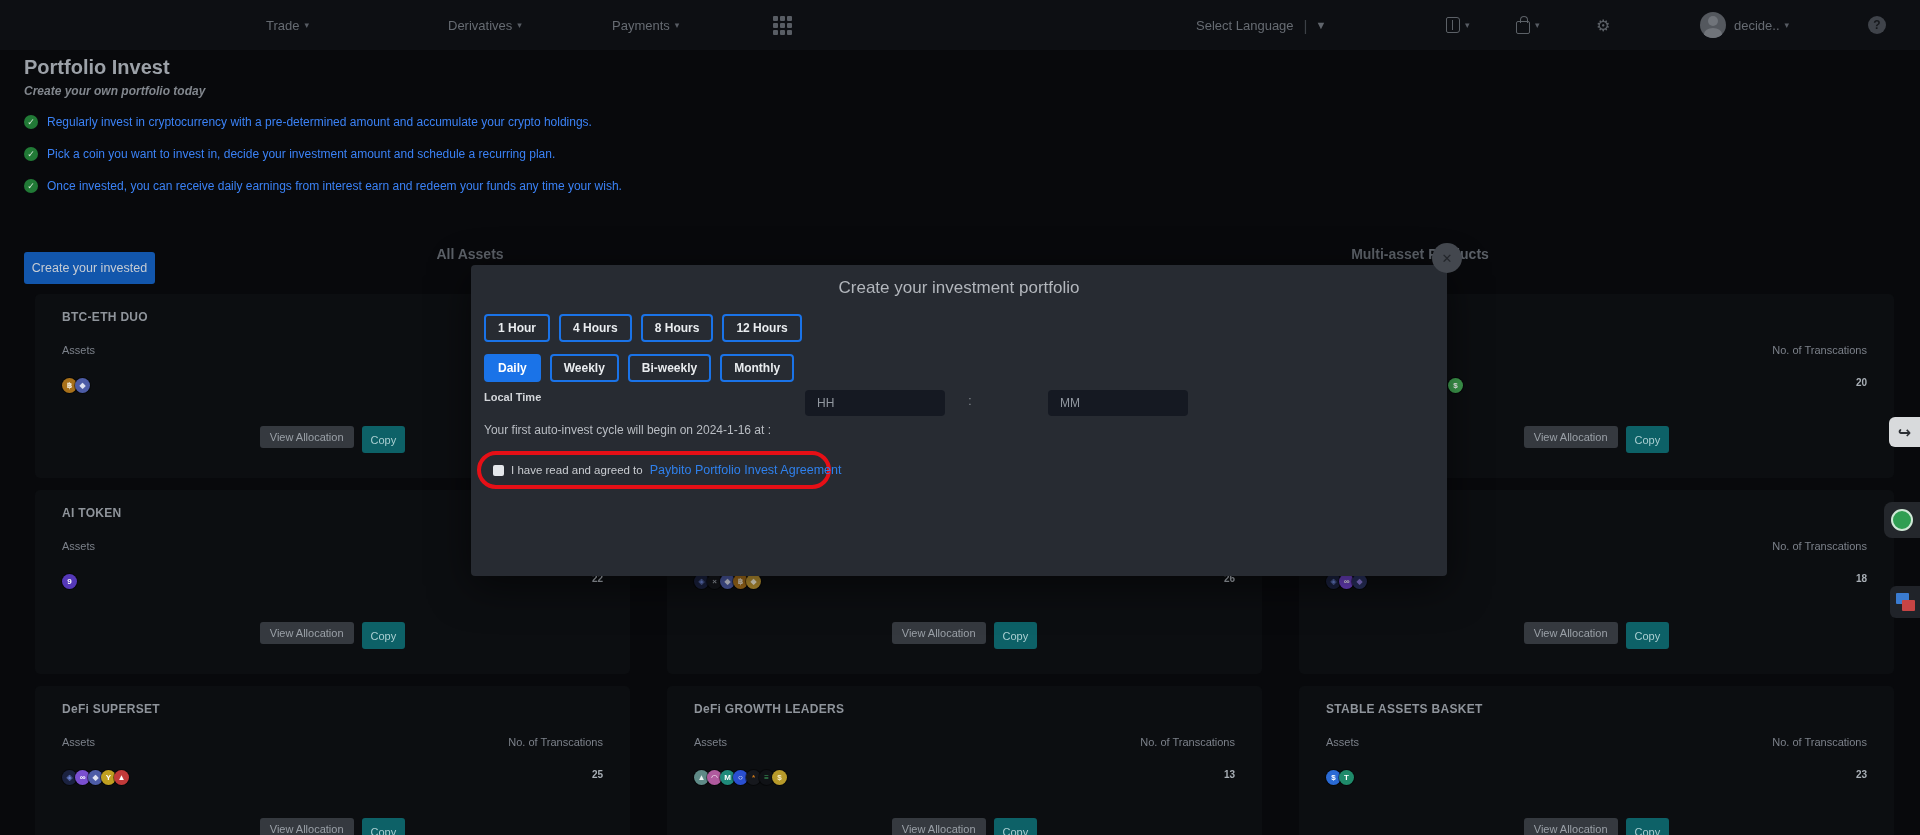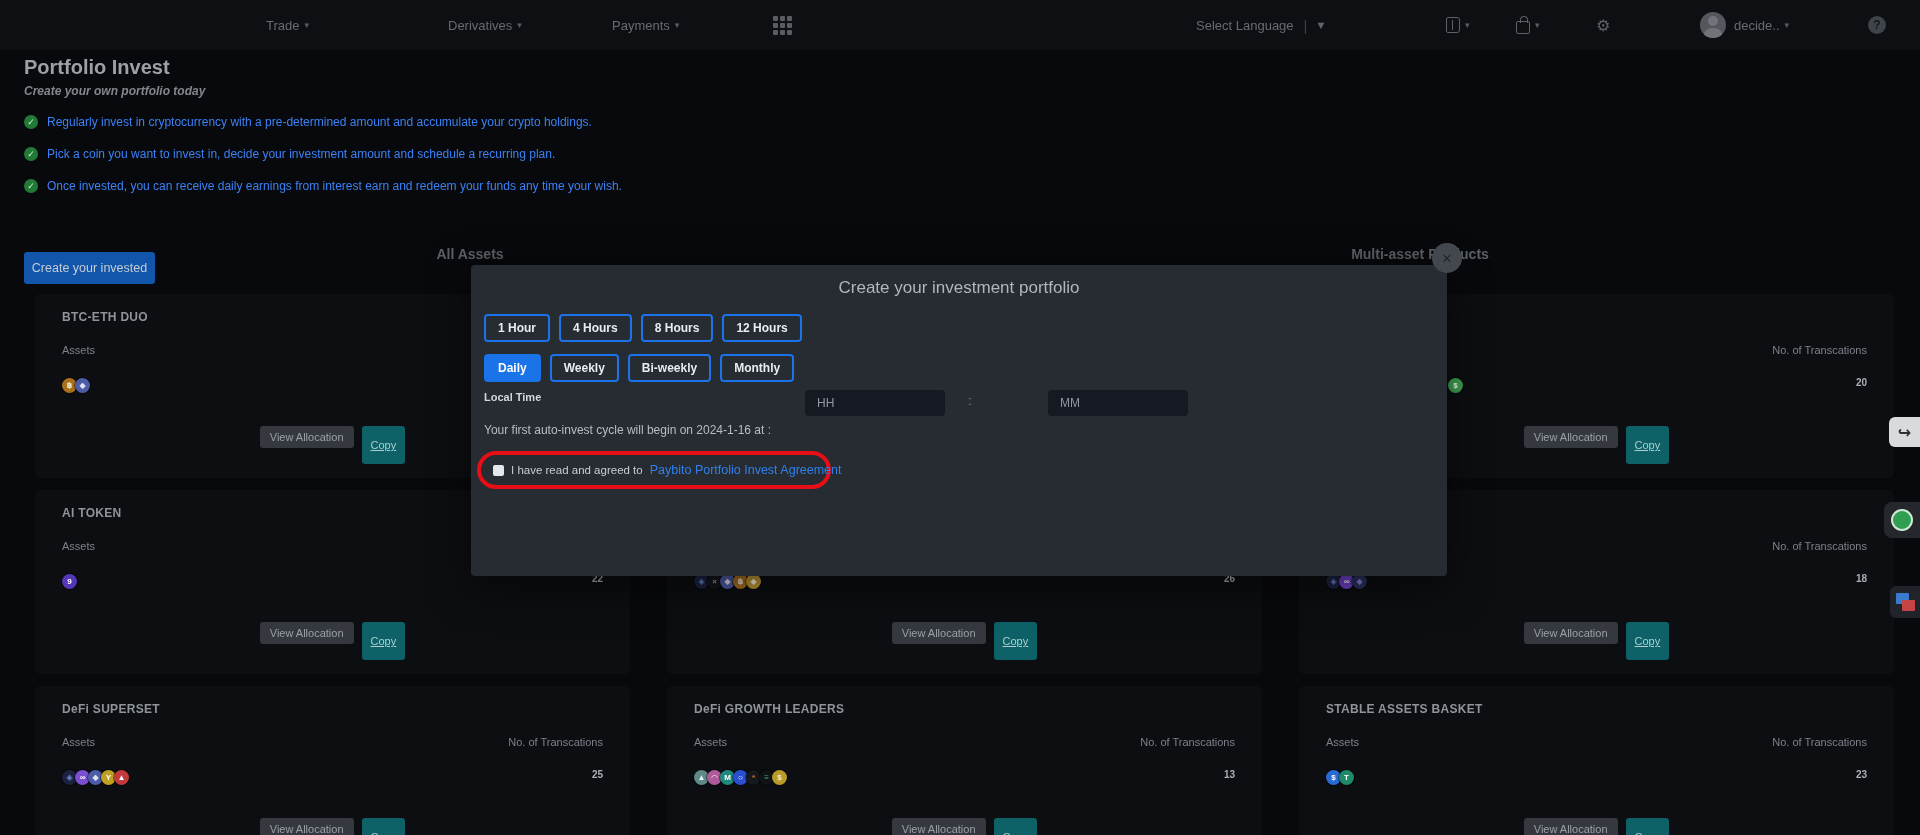--- a/index.html
+++ b/index.html
@@ -47,21 +47,21 @@
   .card{position:absolute;width:595px;height:184px;background:var(--card-bg);border-radius:5px;z-index:1;}
   .card .cname{position:absolute;left:27px;top:16px;font-size:12px;font-weight:bold;color:#8f949b;letter-spacing:.3px;}
   .card .alabel{position:absolute;left:27px;top:50px;font-size:11px;color:#7c818a;}
   .card .tlabel{position:absolute;right:27px;top:50px;font-size:11px;color:#7c818a;}
   .card .tval{position:absolute;right:27px;top:83px;font-size:10px;font-weight:bold;color:#a9afb6;}
   .card .coins{position:absolute;left:27px;top:84px;display:flex;}
   .card.offset-coins .coins{left:149px;}
   .coin{width:15px;height:15px;border-radius:50%;display:inline-flex;align-items:center;justify-content:center;font-size:8px;font-weight:bold;margin-right:-2px;box-shadow:0 0 0 1px rgba(0,0,0,.45);}
   .card-btns{position:absolute;left:0;right:0;top:132px;display:flex;justify-content:center;gap:8px;}
   .vbtn{height:22px;padding:0 10px;background:var(--btn-grey);color:#9aa0a7;font-size:11px;border:none;border-radius:3px;cursor:pointer;}
-  .cbtn{height:38px;padding:4px 9px;background:var(--copy-teal);color:#abcfd2;font-size:11px;border:none;border-radius:3px;cursor:pointer;text-decoration:underline;}
+  .cbtn{height:27px;padding:4px 9px;background:var(--copy-teal);color:#abcfd2;font-size:11px;border:none;border-radius:3px;cursor:pointer;}
 
   
   .modal{position:absolute;left:471px;top:265px;width:976px;height:311px;background:var(--modal-bg);border-radius:4px;z-index:10;box-shadow:0 10px 40px rgba(0,0,0,.55);}
   .modal-title{position:absolute;left:0;right:0;top:13px;text-align:center;font-size:17px;color:#b2b6bc;}
   .opt-row{position:absolute;left:13px;display:flex;gap:9px;border-radius:9px;}
   .row-hours{top:49px;}
   .row-freq{top:89px;}
   .opt-btn{height:28px;padding:0 12px;display:inline-flex;align-items:center;background:transparent;border:2px solid var(--accent-blue);border-radius:4px;color:#e9ecef;font-size:12px;font-weight:bold;cursor:pointer;}
   .opt-btn.selected{background:var(--accent-blue);color:#ffffff;}
   .local-time{position:absolute;left:13px;top:126px;font-size:11px;font-weight:bold;color:#d3d6da;}

